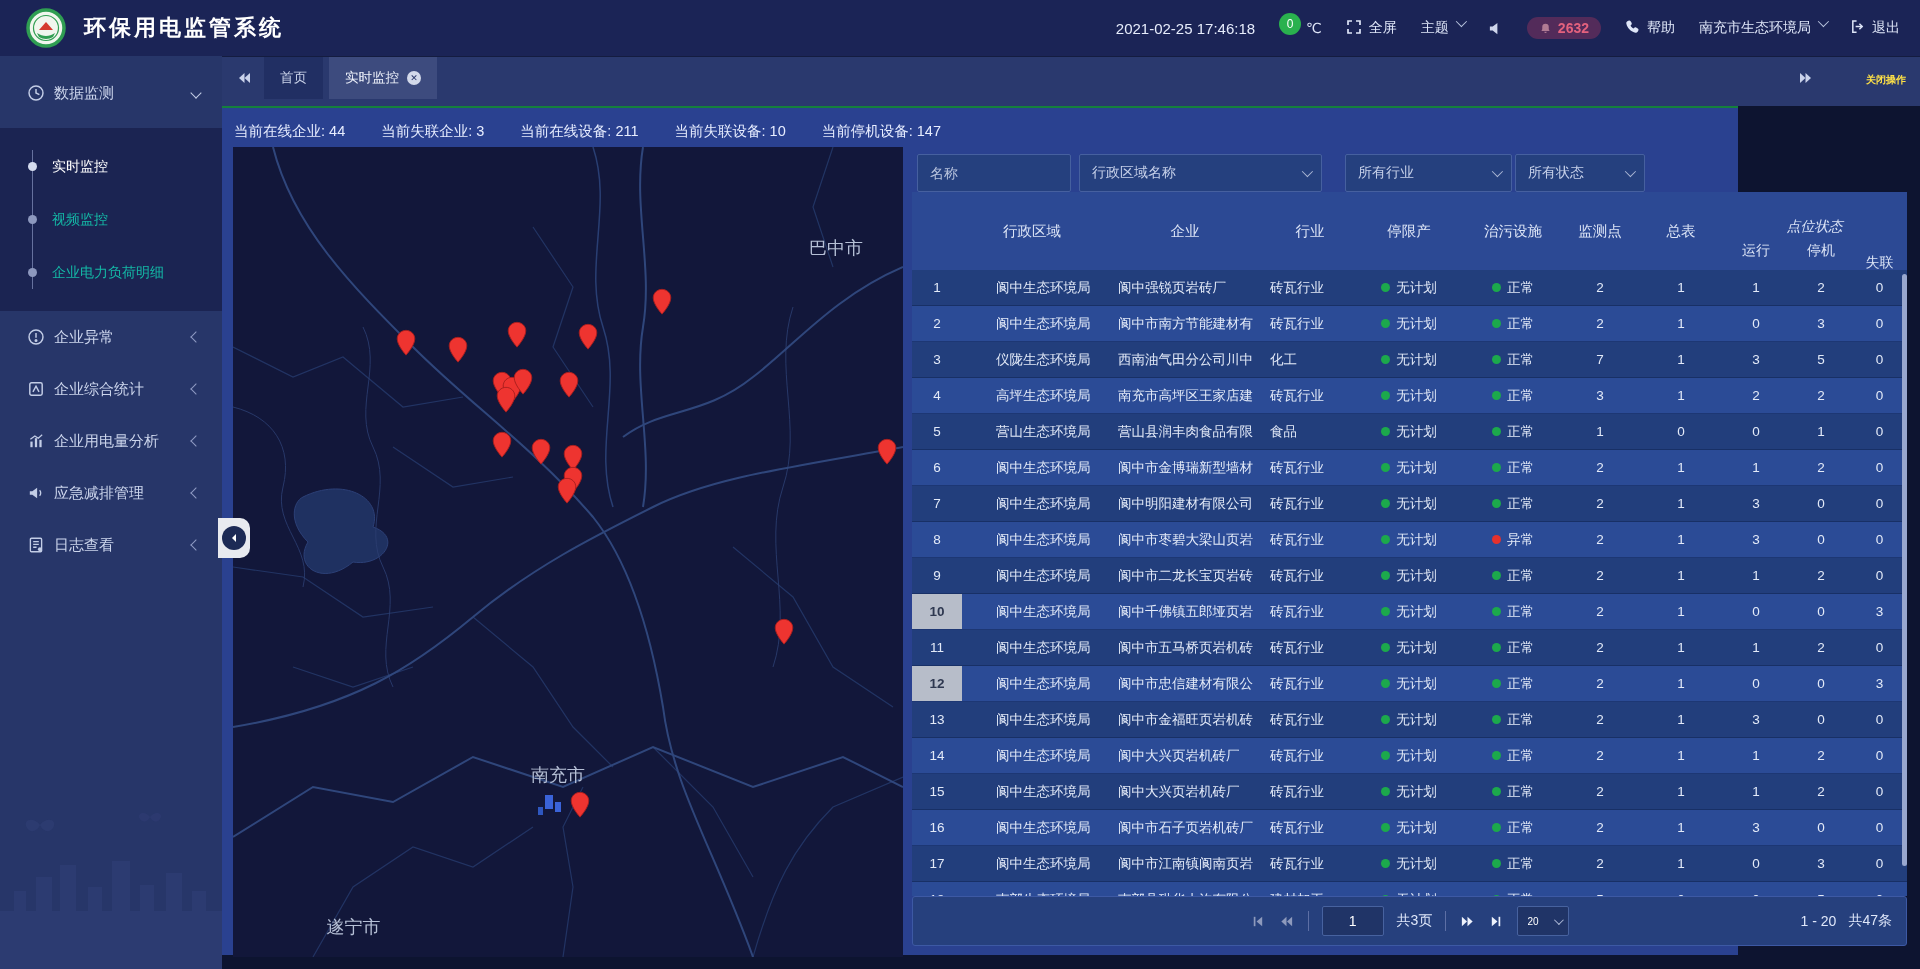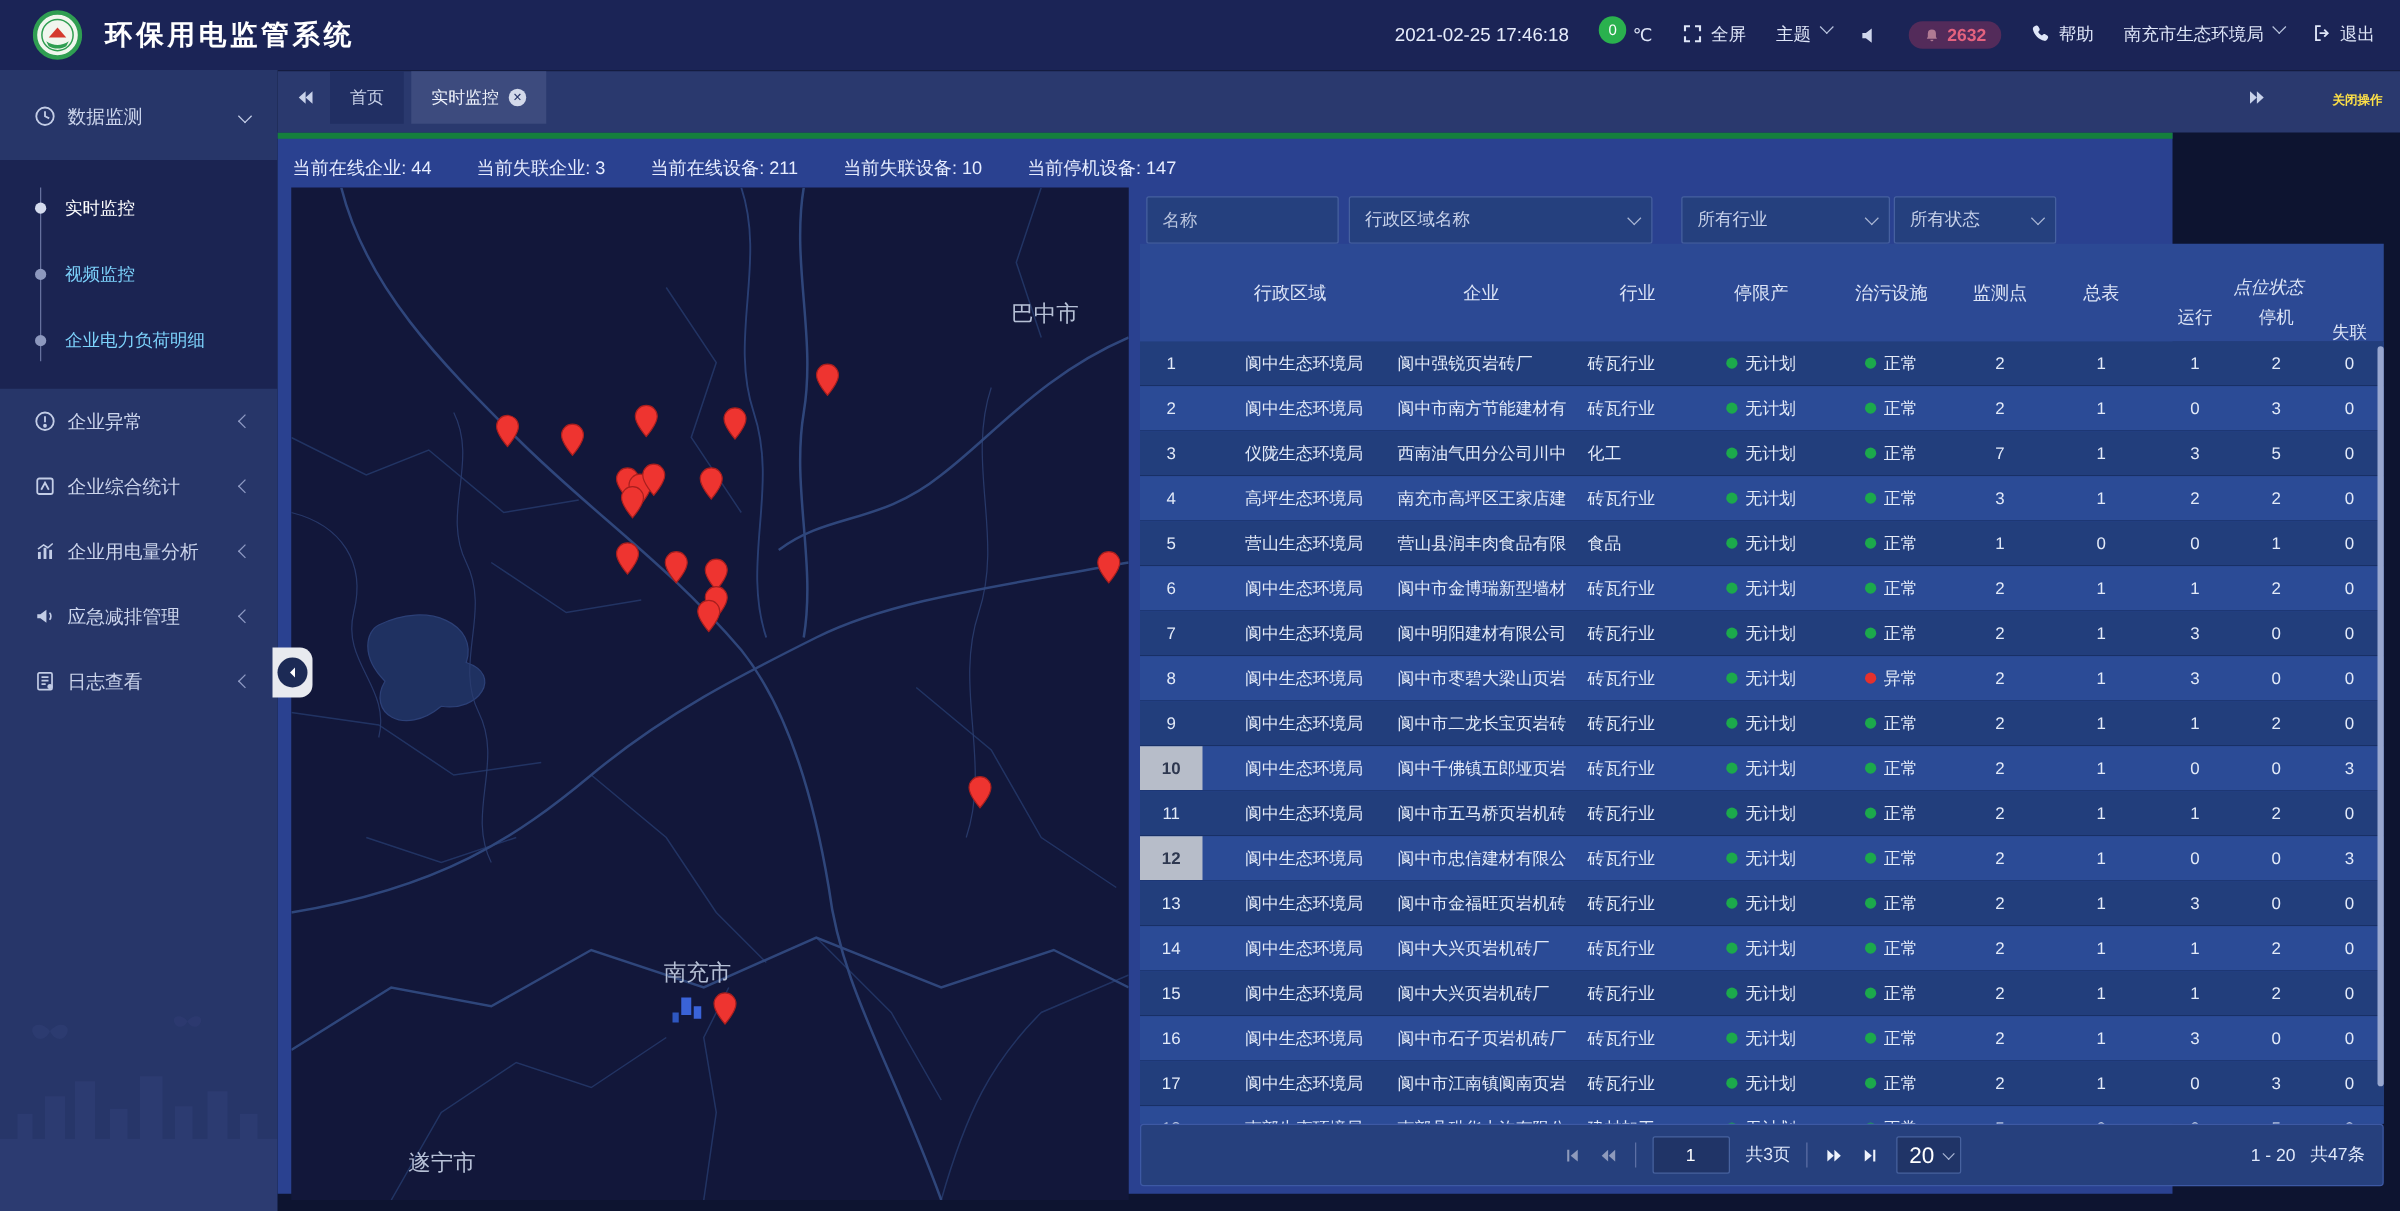--- a/index.html
+++ b/index.html
@@ -23,38 +23,38 @@
   .side-item{position:relative;height:46px;display:flex;align-items:center;color:#ccd5ec;font-size:15px;cursor:pointer;}
   .side-item:first-child{margin-top:14px;}
   .side-item{margin-top:14px;}
   .side-item.solo{height:52px;margin-top:0;}
   .side-icon{width:18px;height:18px;margin-left:27px;color:#c3cde6;}
   .side-label{margin-left:9px;}
   .side-chevron{position:absolute;right:22px;width:7px;height:7px;border-left:1.5px solid #8f9bc4;border-bottom:1.5px solid #8f9bc4;transform:rotate(45deg);}
   .side-chevron.down{transform:rotate(-45deg);border-left:1.5px solid #c3cde6;border-bottom:1.5px solid #c3cde6;}
   .submenu{position:relative;background:#1b2452;padding:12px 0;margin-top:12px;}
   .submenu::before{content:"";position:absolute;left:32px;top:22px;bottom:22px;width:1px;background:#66719e;}
-  .submenu-item{position:relative;height:53px;display:flex;align-items:center;font-size:14px;color:#7dd3fc;cursor:pointer;}
+  .submenu-item{position:relative;height:53px;display:flex;align-items:center;font-size:14px;color:#14b8a6;cursor:pointer;}
   .submenu-item.active{color:#ffffff;}
   .submenu-dot{position:absolute;left:28px;width:9px;height:9px;border-radius:50%;background:#8d98be;}
   .submenu-item.active .submenu-dot{background:#d4dbee;}
   .submenu-label{margin-left:52px;}
   .skyline{position:absolute;left:0;bottom:0;}
   
   .tabbar{position:absolute;left:222px;top:56px;width:1698px;height:50px;background:#2a396e;border-top:1px solid #141c40;box-sizing:border-box;z-index:10;}
   .tab-scroll{position:absolute;top:13px;color:#c9d2ea;cursor:pointer;}
   .tab-scroll.left{left:14px;}
   .tab-scroll.right{right:106px;}
   .tabs{position:absolute;left:42px;top:0;display:flex;gap:6px;}
   .tab{height:42px;display:flex;align-items:center;gap:8px;padding:0 16px;font-size:13.5px;color:#c8d1e8;background:#212f63;cursor:pointer;}
   .tab.active{background:#3d4b7e;color:#eef1fa;}
   .tab-close{width:14px;height:14px;border-radius:50%;background:#d3d9ea;color:#253266;font-size:9px;font-weight:bold;display:flex;align-items:center;justify-content:center;cursor:pointer;}
   .close-ops{position:absolute;right:14px;top:16px;font-size:10px;color:#fde047;cursor:pointer;font-weight:bold;}
   
-  .content{position:absolute;left:222px;top:106px;width:1516px;height:849px;background:#2a4190;border-top:5px solid #15803d;box-sizing:border-box;}
+  .content{position:absolute;left:222px;top:106px;width:1516px;height:849px;background:#2a4190;border-top:2px solid #15803d;box-sizing:border-box;}
   .statsbar{position:absolute;left:12px;top:8px;height:30px;display:flex;align-items:center;gap:36px;font-size:14.5px;color:#e7edff;}
   
   .map{position:absolute;left:11px;top:39px;width:670px;height:810px;background:#12173a;overflow:hidden;}
   .map svg.roads{position:absolute;left:0;top:0;}
   .city-label{position:absolute;transform:translate(-50%,-50%);font-size:18px;color:#b6c0d6;white-space:nowrap;}
   .marker{position:absolute;transform:translate(-50%,-96%);cursor:pointer;}
   .collapse-btn{position:absolute;left:218px;top:518px;width:32px;height:40px;background:#e8eaef;border-radius:0 10px 10px 0;display:flex;align-items:center;justify-content:center;z-index:25;cursor:pointer;}
   .collapse-circle{width:24px;height:24px;border-radius:50%;background:#1c2a55;display:flex;align-items:center;justify-content:center;}
   
   .panel{position:absolute;left:690px;top:41px;width:995px;height:804px;}
@@ -81,21 +81,21 @@
   .vscroll{position:absolute;right:0;top:125px;width:5px;height:592px;border-radius:3px;background:#98a7cf;cursor:pointer;}
   
   .pager{position:absolute;left:0;top:747px;width:995px;height:50px;background:#26407d;border:1px solid #3d59a4;border-radius:3px;box-sizing:border-box;}
   .pager-center{position:absolute;left:0;right:0;top:0;height:100%;display:flex;align-items:center;justify-content:center;gap:13px;}
   .pg-btn{display:flex;align-items:center;cursor:pointer;}
   .pg-btn.disabled{color:#8e9abc;}
   .pg-btn.enabled{color:#eef2fc;}
   .pg-sep{width:1px;height:20px;background:#5d6fa5;}
   .pg-input{width:62px;height:30px;background:#203467;border:1px solid #47629f;border-radius:2px;color:#fff;font-size:14px;text-align:center;font-family:inherit;outline:none;box-sizing:border-box;}
   .pg-pages{font-size:14px;color:#dfe7fa;}
-  .pg-size{position:relative;width:52px;height:30px;background:#203467;border:1px solid #47629f;border-radius:2px;display:flex;align-items:center;font-size:18px;color:#fff;cursor:pointer;box-sizing:border-box;}
+  .pg-size{position:relative;width:52px;height:30px;background:#203467;border:1px solid #47629f;border-radius:2px;display:flex;align-items:center;font-size:10px;color:#fff;cursor:pointer;box-sizing:border-box;}
   .pg-size span{margin-left:9px;}
   .pg-size .fb-caret{position:absolute;right:7px;width:6px;height:6px;border-right:1.5px solid #aab6d4;border-bottom:1.5px solid #aab6d4;transform:rotate(45deg) translateY(-2px);}
   .pg-range{position:absolute;right:14px;top:0;height:100%;display:flex;align-items:center;gap:12px;font-size:14px;color:#dfe7fa;}
 </style>
 </head>
 <body>
 
 <div class="screen">
 
   <div class="topbar">

